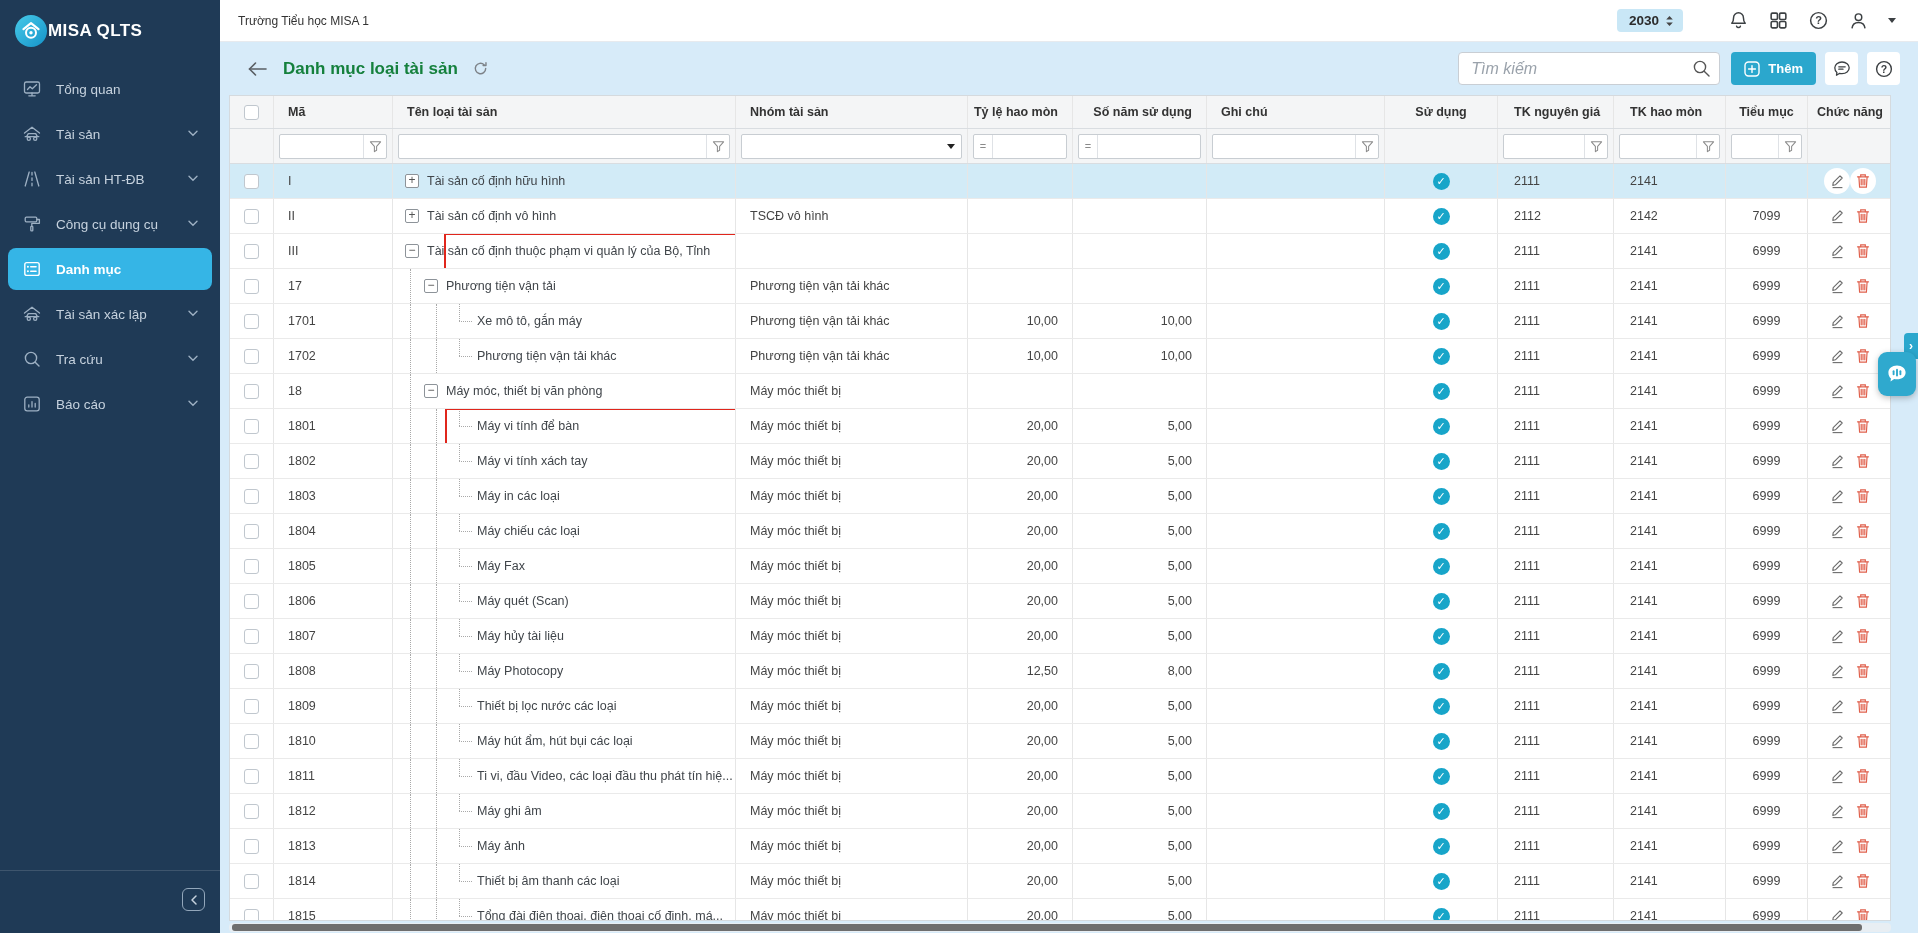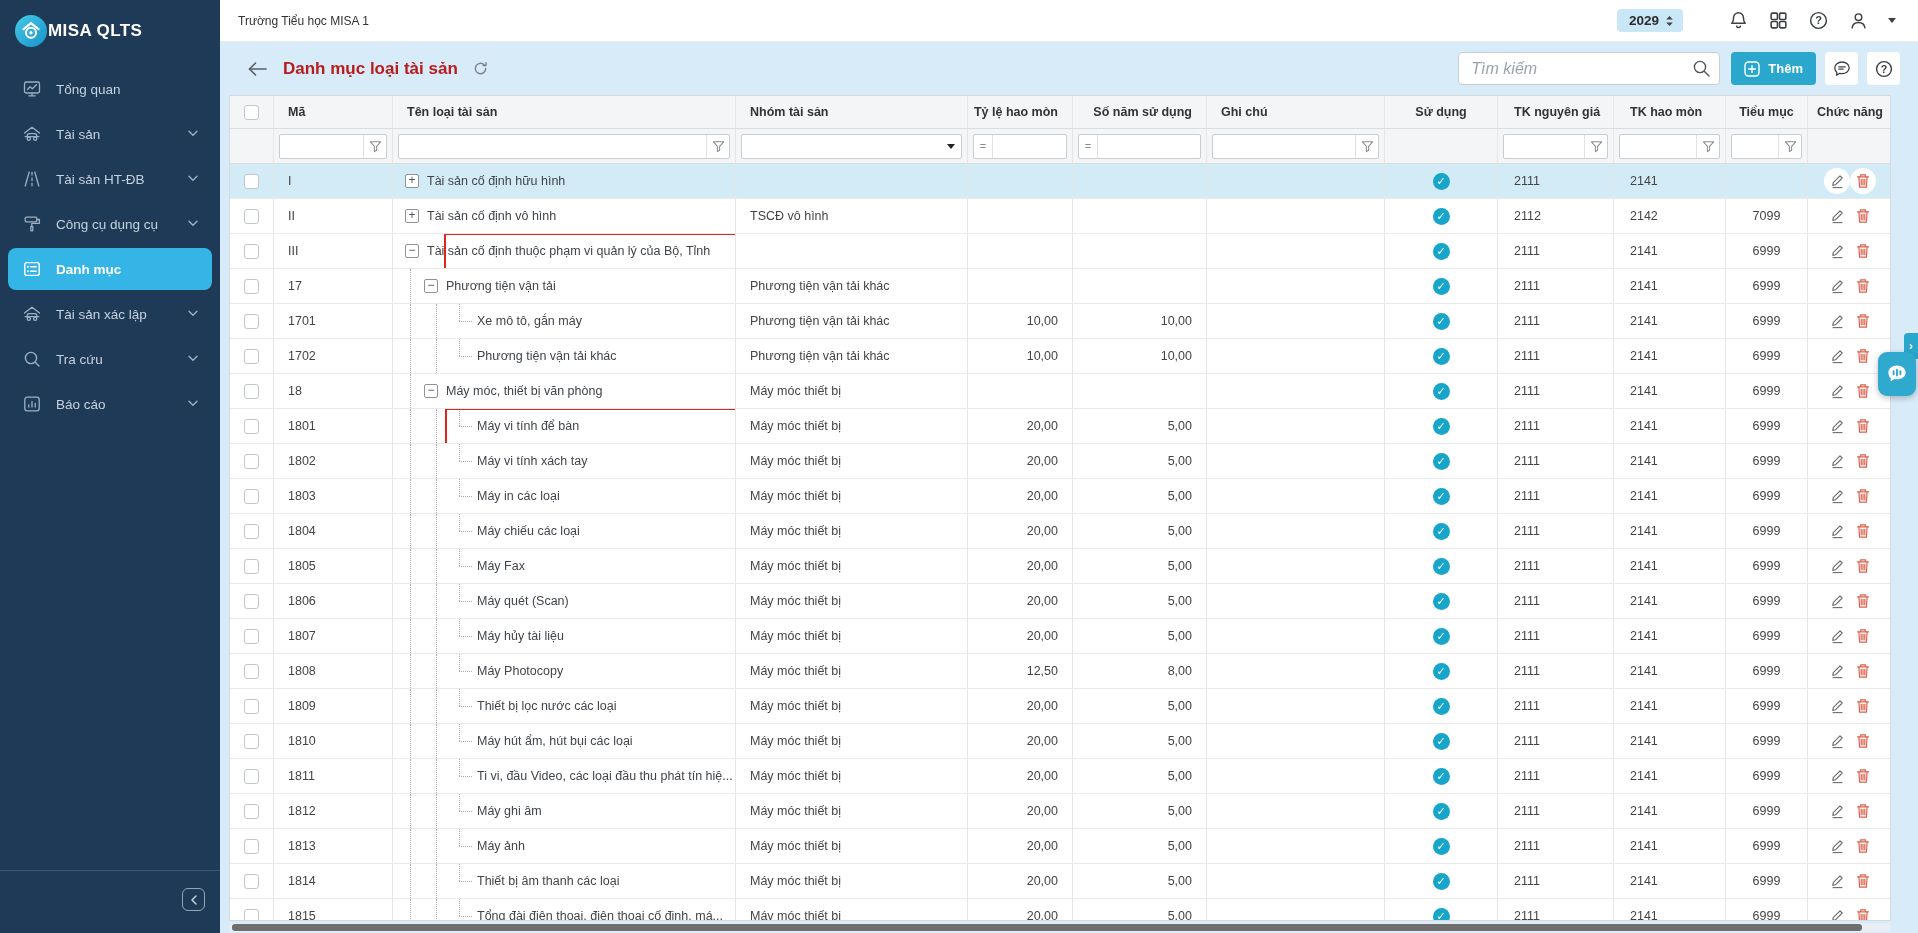--- a/index.html
+++ b/index.html
@@ -28,21 +28,21 @@
   .topbar-right { position:absolute; right:22px; display:flex; align-items:center; gap:19px; }
   .year-chip { display:flex; align-items:center; gap:5px; background:#c9e7f6; border-radius:4px; padding:4px 8px 4px 12px; margin-right:26px; cursor:pointer; }
   .year-chip .y { font-size:13.5px; font-weight:bold; color:#2b2b2b; }
   .tb-icon { width:21px; height:21px; cursor:pointer; }
   .caret-dn { width:0; height:0; border-left:4.5px solid transparent; border-right:4.5px solid transparent; border-top:5.5px solid #3c4043; cursor:pointer; }
 
   
   .content { position:absolute; left:0; top:42px; right:0; bottom:0; background:#d7ebf9; }
   .titlebar { height:53px; display:flex; align-items:center; }
   .back-btn { margin-left:27px; cursor:pointer; display:flex; }
-  .page-title { margin-left:16px; font-size:17px; font-weight:bold; color:#b91c1c; }
+  .page-title { margin-left:16px; font-size:17px; font-weight:bold; color:#15803d; }
   .refresh-btn { margin-left:14px; cursor:pointer; display:flex; }
   .title-right { position:absolute; right:18px; top:10px; display:flex; align-items:center; }
   .searchbox { width:262px; height:33px; background:#fff; border:1px solid #c9ced4; border-radius:4px; display:flex; align-items:center; padding:0 8px 0 12px; }
   .searchbox input { border:none; outline:none; flex:1; min-width:0; font-size:16px; font-style:italic; color:#555; font-family:inherit; background:transparent; }
   .searchbox input::placeholder { color:#9aa2ab; font-style:italic; }
   .add-btn { margin-left:11px; height:33px; padding:0 13px; background:#2ba7cd; border-radius:4px; display:flex; align-items:center; gap:8px; color:#fff; font-weight:bold; font-size:13px; cursor:pointer; }
   .sq-btn { margin-left:9px; width:33px; height:33px; background:#fff; border-radius:4px; display:flex; align-items:center; justify-content:center; cursor:pointer; }
 
   
   .grid { position:absolute; left:9px; top:53px; width:1662px; background:#fff; border:1px solid #d5dade; }
@@ -233,21 +233,21 @@
           <path d="M7 2 L3 6 L7 10"></path>
         </svg>
     </div>
   </aside>
 
   <div class="main">
     <header class="topbar">
       <span class="org-name">Trường Tiểu học MISA 1</span>
       <div class="topbar-right">
         <div class="year-chip">
-          <span class="y">2029</span>
+          <span class="y">2030</span>
           <span>
             <svg width="11" height="14" viewBox="0 0 11 14">
                 <path d="M2.2 5.4 L5.5 2 L8.8 5.4 Z" fill="#444"></path>
                 <path d="M2.2 8.6 L5.5 12 L8.8 8.6 Z" fill="#444"></path>
               </svg>
           </span>
         </div>
         <span class="tb-icon">
           <svg width="21" height="21" viewBox="0 0 20 20" fill="none" stroke="#3c4043" stroke-width="1.4" stroke-linecap="round" stroke-linejoin="round">
             <path d="M10 2.6 a4.7 4.7 0 0 1 4.7 4.7 c0 3.4 .9 4.6 1.7 5.4 H3.6 c.8-.8 1.7-2 1.7-5.4 A4.7 4.7 0 0 1 10 2.6 z"></path>

